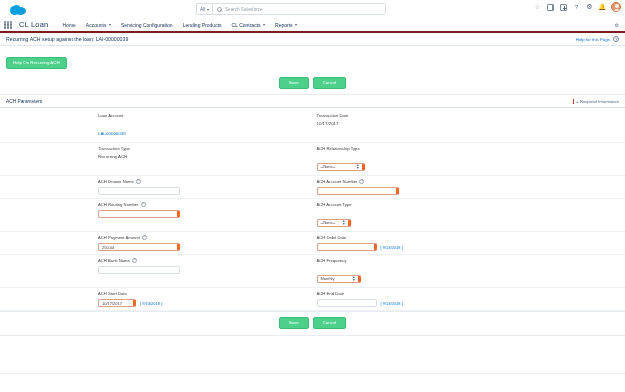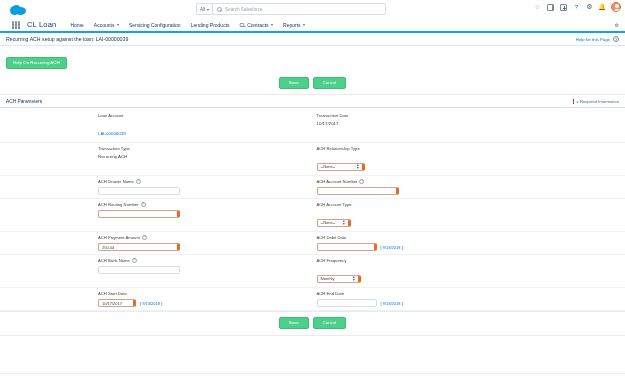--- a/index.html
+++ b/index.html
@@ -68,22 +68,22 @@
     width:10px; height:10px; border-radius:50%;
     background:#e8956d; border:1px solid #c9753f;
     position:relative; overflow:hidden;
   }
   .avatar-ic::before { content:""; position:absolute; width:3.6px; height:3.6px; border-radius:50%; background:#fdf2e9; left:3.2px; top:1.4px; }
   .avatar-ic::after { content:""; position:absolute; width:7px; height:4px; border-radius:50% 50% 0 0; background:#fdf2e9; left:1.5px; top:6px; }
 
   
   .navbar {
     height: 15px; background:#fff;
-    border-bottom:2px solid #0ea5e9;
-    display:flex; align-items:center; padding-left:12px;
+    border-bottom:2px solid #7f1d1d;
+    display:flex; align-items:center; padding-left:4px;
     position:relative;
   }
   .waffle { width:8px; height:8px; display:grid; grid-template-columns:repeat(3,1fr); grid-template-rows:repeat(3,1fr); gap:0.8px; margin-right:7px; }
   .waffle i { background:#7a8a9c; border-radius:0.4px; }
   .app-name { font-size:7.5px; color:#16325c; letter-spacing:0.2px; margin-right:14px; }
   .navitems { display:flex; align-items:center; gap:10px; }
   .navitem { display:flex; align-items:center; gap:2.5px; font-size:5px; color:#16325c; cursor:pointer; white-space:nowrap; }
   .navitem .cv { font-size:4px; color:#54698d; }
   .nav-right-gear { position:absolute; right:6px; font-size:5px; color:#54698d; }
 

